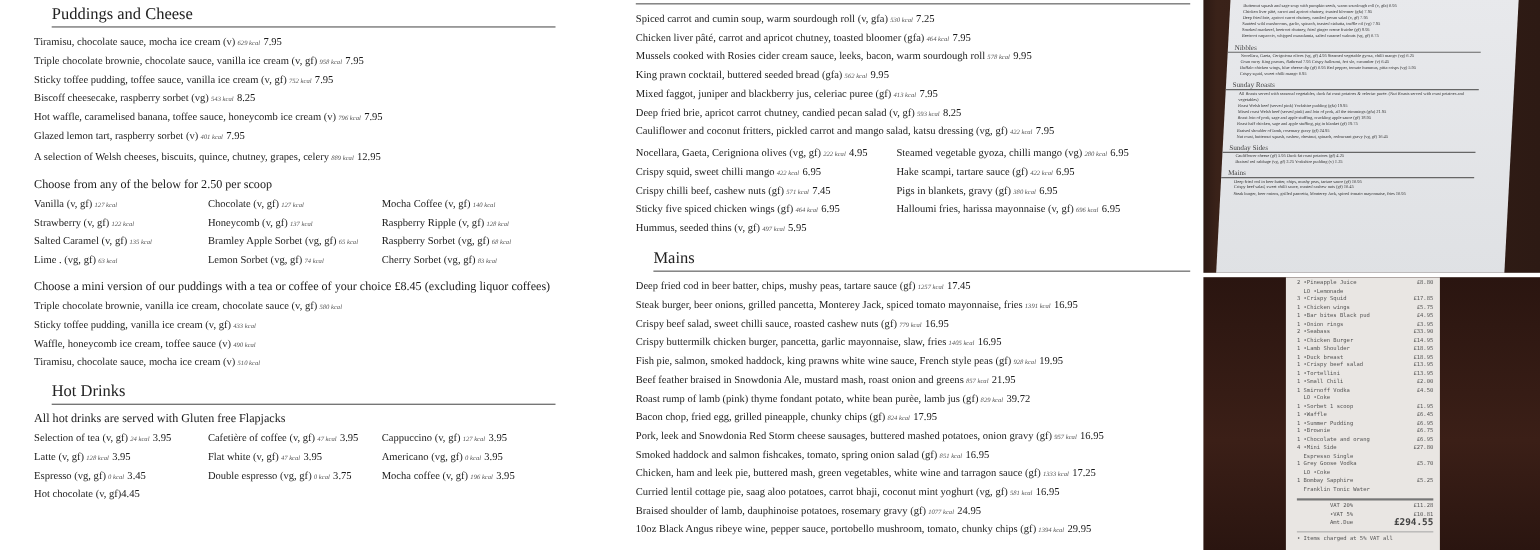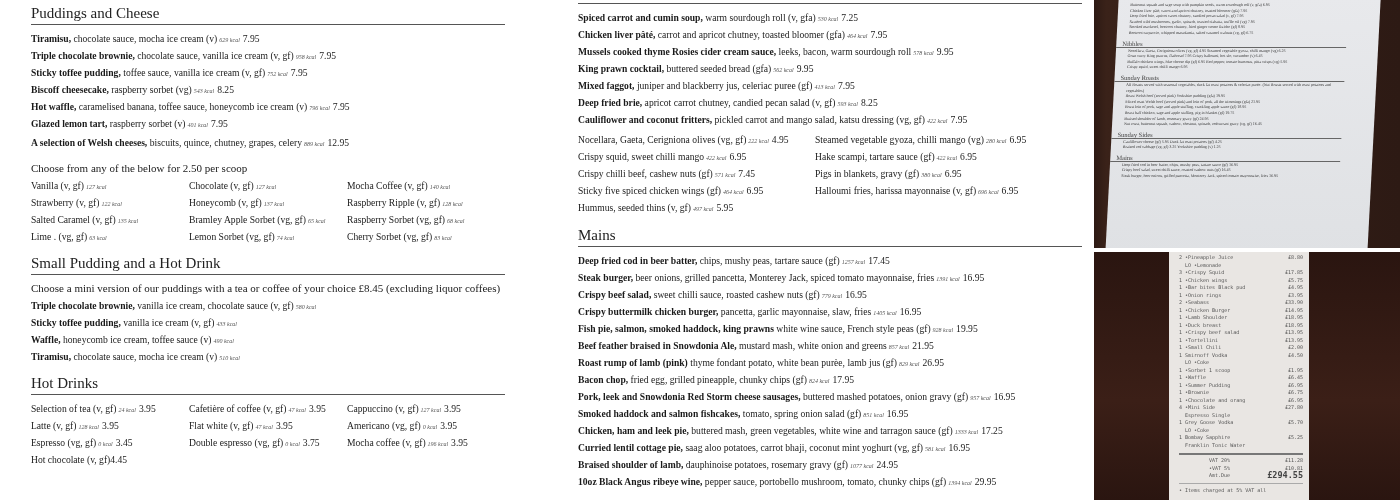--- a/index.html
+++ b/index.html
@@ -1,22 +1,22 @@
 <!DOCTYPE html>
 <html><head>
 <meta charset="utf-8">
 <style>
   * { box-sizing: border-box; margin: 0; padding: 0; }
   body { width: 1400px; height: 500px; overflow: hidden; background: #fff; position: relative; font-family: "Liberation Serif", "DejaVu Serif", serif; color: #1a1a1a; }
   .col { position: absolute; top: 0; }
   .col-left { left: 31px; width: 474px; }
   .col-mid { left: 578px; width: 504px; }
-  .sec-title { font-size: 15px; font-weight: normal; color: #222; padding-bottom: 2px; border-bottom: 1.5px solid #555; margin-bottom: 6px; line-height: 18px; }
+  .sec-title { font-size: 15px; font-weight: normal; color: #222; padding-bottom: 2px; border-bottom: 1.5px solid #555; margin-bottom: 6px; line-height: 18px; margin-left: 16px; }
   .item { font-size: 9.6px; line-height: 15px; white-space: nowrap; }
-  .item b { font-weight: bold; }
+  .item b { font-weight: normal; }
   .kcal { font-style: italic; font-size: 6px; color: #555; margin: 0 3px 0 2px; }
   .note { font-size: 11px; line-height: 14px; margin-bottom: 3px; }
   .grid3 { display: grid; grid-template-columns: 158px 158px 158px; }
   .grid2 { display: grid; grid-template-columns: 237px 237px; }
   .photo-top { position: absolute; left: 1094px; top: 0; width: 306px; height: 248px; background: linear-gradient(90deg, #2d1a14 0, #3a2219 4%, #2d1a14 100%); overflow: hidden; }
   .paper { position: absolute; left: 18px; top: -4px; width: 262px; height: 260px; background: linear-gradient(180deg, #e8e9ec 0%, #dfe1e4 100%); transform: skewX(-3deg); }
   .paper .pt { font-size: 4px; line-height: 5.6px; color: #333; padding-left: 12px; white-space: nowrap; }
   .paper .ph { font-size: 6.5px; color: #444; padding-left: 6px; margin-top: 4px; border-bottom: 1px solid #666; width: 230px; }
   .photo-bot { position: absolute; left: 1094px; top: 252px; width: 306px; height: 248px; background: linear-gradient(180deg, #2a1510 0%, #3b1f17 60%, #2a1510 100%); overflow: hidden; }
   .receipt { position: absolute; left: 75px; top: 0; width: 140px; height: 248px; background: #e9e6e3; padding: 2px 6px 0 10px; font-family: "DejaVu Sans Mono", monospace; color: #555; }
@@ -51,51 +51,51 @@
       <div class="item"><span>Raspberry Ripple  (v, gf)</span><span class="kcal">128 kcal</span></div>
       <div class="item"><span>Salted Caramel  (v, gf)</span><span class="kcal">135 kcal</span></div>
       <div class="item"><span>Bramley Apple Sorbet  (vg, gf)</span><span class="kcal">65 kcal</span></div>
       <div class="item"><span>Raspberry Sorbet  (vg, gf)</span><span class="kcal">68 kcal</span></div>
       <div class="item"><span>Lime .  (vg, gf)</span><span class="kcal">63 kcal</span></div>
       <div class="item"><span>Lemon Sorbet  (vg, gf)</span><span class="kcal">74 kcal</span></div>
       <div class="item"><span>Cherry Sorbet  (vg, gf)</span><span class="kcal">83 kcal</span></div>
     </div>
 
   <div style="height:8px"></div>
-  <div class="sec-title">Small Pudding and a Hot Drink</div>
   <div class="note">Choose a mini version of our puddings with a tea or coffee of your choice £8.45 (excluding liquor coffees)</div>
   <div id="smallpud">
       <div class="item"><b>Triple chocolate brownie,</b><span> vanilla ice cream, chocolate sauce  (v, gf)</span><span class="kcal">580 kcal</span></div>
       <div class="item"><b>Sticky toffee pudding,</b><span> vanilla ice cream  (v, gf)</span><span class="kcal">433 kcal</span></div>
       <div class="item"><b>Waffle,</b><span> honeycomb ice cream, toffee sauce  (v)</span><span class="kcal">490 kcal</span></div>
       <div class="item"><b>Tiramisu,</b><span> chocolate sauce, mocha ice cream  (v)</span><span class="kcal">510 kcal</span></div>
     </div>
 
   <div style="height:8px"></div>
   <div class="sec-title">Hot Drinks</div>
+  <div class="note">All hot drinks are served with Gluten free Flapjacks</div>
   <div class="grid3" id="hotdrinks">
       <div class="item"><span>Selection of tea  (v, gf)</span><span class="kcal">24 kcal</span><span>3.95</span></div>
       <div class="item"><span>Cafetière of coffee  (v, gf)</span><span class="kcal">47 kcal</span><span>3.95</span></div>
       <div class="item"><span>Cappuccino  (v, gf)</span><span class="kcal">127 kcal</span><span>3.95</span></div>
       <div class="item"><span>Latte  (v, gf)</span><span class="kcal">128 kcal</span><span>3.95</span></div>
       <div class="item"><span>Flat white  (v, gf)</span><span class="kcal">47 kcal</span><span>3.95</span></div>
       <div class="item"><span>Americano  (vg, gf)</span><span class="kcal">0 kcal</span><span>3.95</span></div>
       <div class="item"><span>Espresso  (vg, gf)</span><span class="kcal">0 kcal</span><span>3.45</span></div>
       <div class="item"><span>Double espresso  (vg, gf)</span><span class="kcal">0 kcal</span><span>3.75</span></div>
       <div class="item"><span>Mocha coffee  (v, gf)</span><span class="kcal">196 kcal</span><span>3.95</span></div>
       <div class="item"><span>Hot chocolate  (v, gf)</span><span>4.45</span></div>
     </div>
 </div>
 
 <div class="col col-mid">
   <div style="border-bottom:1.5px solid #555; height:4px; margin-bottom:6px;"></div>
   <div id="starters">
       <div class="item"><b>Spiced carrot and cumin soup,</b><span> warm sourdough roll  (v, gfa)</span><span class="kcal">530 kcal</span><span>7.25</span></div>
       <div class="item"><b>Chicken liver pâté,</b><span> carrot and apricot chutney, toasted bloomer  (gfa)</span><span class="kcal">464 kcal</span><span>7.95</span></div>
-      <div class="item"><b>Mussels cooked thyme Rosies cider cream sauce,</b><span> leeks, bacon, warm sourdough roll</span><span class="kcal">578 kcal</span><span>9.95</span></div>
+      <div class="item"><b>Mussels cooked with Rosies cider cream sauce,</b><span> leeks, bacon, warm sourdough roll</span><span class="kcal">578 kcal</span><span>9.95</span></div>
       <div class="item"><b>King prawn cocktail,</b><span> buttered seeded bread  (gfa)</span><span class="kcal">562 kcal</span><span>9.95</span></div>
       <div class="item"><b>Mixed faggot,</b><span> juniper and blackberry jus, celeriac puree  (gf)</span><span class="kcal">413 kcal</span><span>7.95</span></div>
       <div class="item"><b>Deep fried brie,</b><span> apricot carrot chutney, candied pecan salad  (v, gf)</span><span class="kcal">593 kcal</span><span>8.25</span></div>
       <div class="item"><b>Cauliflower and coconut fritters,</b><span> pickled carrot and mango salad, katsu dressing  (vg, gf)</span><span class="kcal">422 kcal</span><span>7.95</span></div>
     </div>
   <div style="height:3px"></div>
   <div class="grid2" id="nibbles">
       <div class="item"><span>Nocellara, Gaeta, Cerigniona olives  (vg, gf)</span><span class="kcal">222 kcal</span><span>4.95</span></div>
       <div class="item"><span>Steamed vegetable gyoza, chilli mango  (vg)</span><span class="kcal">280 kcal</span><span>6.95</span></div>
       <div class="item"><span>Crispy squid, sweet chilli mango</span><span class="kcal">422 kcal</span><span>6.95</span></div>
@@ -108,22 +108,22 @@
     </div>
 
   <div style="height:9px"></div>
   <div class="sec-title">Mains</div>
   <div id="mains">
       <div class="item"><b>Deep fried cod in beer batter,</b><span> chips, mushy peas, tartare sauce  (gf)</span><span class="kcal">1257 kcal</span><span>17.45</span></div>
       <div class="item"><b>Steak burger,</b><span> beer onions, grilled pancetta, Monterey Jack, spiced tomato mayonnaise, fries</span><span class="kcal">1391 kcal</span><span>16.95</span></div>
       <div class="item"><b>Crispy beef salad,</b><span> sweet chilli sauce, roasted cashew nuts  (gf)</span><span class="kcal">779 kcal</span><span>16.95</span></div>
       <div class="item"><b>Crispy buttermilk chicken burger,</b><span> pancetta, garlic mayonnaise, slaw, fries</span><span class="kcal">1405 kcal</span><span>16.95</span></div>
       <div class="item"><b>Fish pie, salmon, smoked haddock, king prawns</b><span> white wine sauce, French style peas  (gf)</span><span class="kcal">928 kcal</span><span>19.95</span></div>
-      <div class="item"><b>Beef feather braised in Snowdonia Ale,</b><span> mustard mash, white onion and greens</span><span class="kcal">857 kcal</span><span>21.95</span></div>
-      <div class="item"><b>Roast rump of lamb (pink)</b><span> thyme fondant potato, white bean purèe, lamb jus  (gf)</span><span class="kcal">829 kcal</span><span>26.95</span></div>
+      <div class="item"><b>Beef feather braised in Snowdonia Ale,</b><span> mustard mash, roast onion and greens</span><span class="kcal">857 kcal</span><span>21.95</span></div>
+      <div class="item"><b>Roast rump of lamb (pink)</b><span> thyme fondant potato, white bean purèe, lamb jus  (gf)</span><span class="kcal">829 kcal</span><span>39.72</span></div>
       <div class="item"><b>Bacon chop,</b><span> fried egg, grilled pineapple, chunky chips  (gf)</span><span class="kcal">824 kcal</span><span>17.95</span></div>
       <div class="item"><b>Pork, leek and Snowdonia Red Storm cheese sausages,</b><span> buttered mashed potatoes, onion gravy  (gf)</span><span class="kcal">957 kcal</span><span>16.95</span></div>
       <div class="item"><b>Smoked haddock and salmon fishcakes,</b><span> tomato, spring onion salad  (gf)</span><span class="kcal">851 kcal</span><span>16.95</span></div>
       <div class="item"><b>Chicken, ham and leek pie,</b><span> buttered mash, green vegetables, white wine and tarragon sauce  (gf)</span><span class="kcal">1333 kcal</span><span>17.25</span></div>
       <div class="item"><b>Curried lentil cottage pie,</b><span> saag aloo potatoes, carrot bhaji, coconut mint yoghurt  (vg, gf)</span><span class="kcal">581 kcal</span><span>16.95</span></div>
       <div class="item"><b>Braised shoulder of lamb,</b><span> dauphinoise potatoes, rosemary gravy  (gf)</span><span class="kcal">1077 kcal</span><span>24.95</span></div>
       <div class="item"><b>10oz Black Angus ribeye wine,</b><span> pepper sauce, portobello mushroom, tomato, chunky chips  (gf)</span><span class="kcal">1394 kcal</span><span>29.95</span></div>
     </div>
 
   <div style="height:9px"></div>

